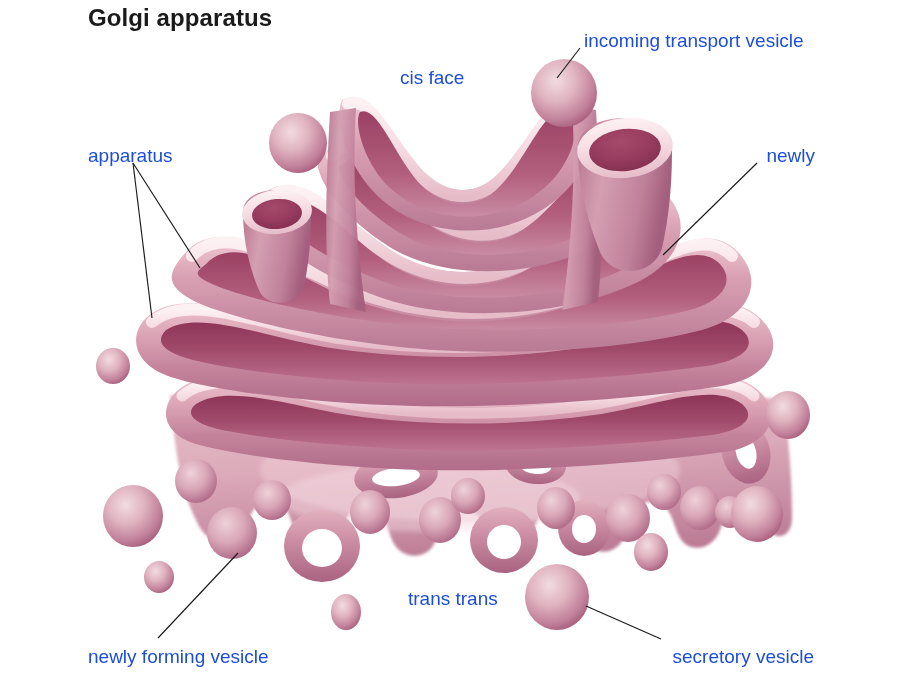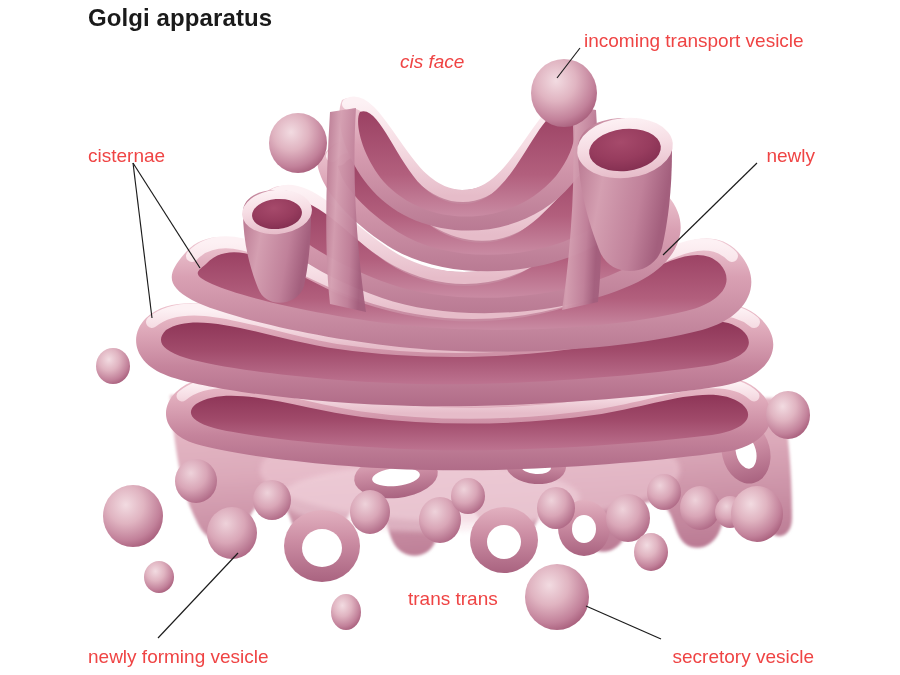--- a/index.html
+++ b/index.html
@@ -4,21 +4,21 @@
 <title>Golgi apparatus</title>
 <style>
   html,body{margin:0;padding:0;background:#ffffff;}
   body{
     width:900px;height:675px;overflow:hidden;
     font-family:"Liberation Sans","DejaVu Sans",sans-serif;
     color:#1a1a1a;position:relative;
   }
   #stage{position:absolute;left:0;top:0;width:900px;height:675px;}
   #art{position:absolute;left:0;top:0;width:900px;height:675px;}
-  .lbl{position:absolute;white-space:nowrap;font-size:19px;color:#ef4444;line-height:1;}
+  .lbl{position:absolute;white-space:nowrap;font-size:19px;color:#1d4ed8;line-height:1;}
   .lbl.r{transform:translateX(-100%);}
   #title{position:absolute;left:88px;top:4px;font-size:24px;font-weight:bold;color:#1a1a1a;letter-spacing:.1px;}
 </style>
 </head>
 <body>
 
 <div id="stage">
 
   <div id="title">Golgi apparatus</div>
 
@@ -282,25 +282,25 @@
     <g stroke="#1b1b1b" stroke-width="1.15" fill="none" shape-rendering="geometricPrecision">
       <line x1="580" y1="48" x2="557" y2="78"></line>
       <line x1="133" y1="163" x2="200" y2="268"></line>
       <line x1="133" y1="163" x2="152" y2="318"></line>
       <line x1="757" y1="163" x2="663" y2="255"></line>
       <line x1="158" y1="638" x2="238" y2="553"></line>
       <line x1="661" y1="639" x2="586" y2="606"></line>
     </g>
   </svg>
 
-  <div class="lbl" style="left:400px;top:52px;font-style:italic;">cis face</div>
+  <div class="lbl" style="left:400px;top:68px;">cis face</div>
 
   <div class="lbl" style="left:584px;top:31px;">incoming transport vesicle</div>
 
-  <div class="lbl" style="left:88px;top:146px;">cisternae</div>
+  <div class="lbl" style="left:88px;top:146px;">apparatus</div>
 
   <div class="lbl r" style="left:815px;top:146px;">newly</div>
 
   <div class="lbl" style="left:408px;top:589px;">trans trans</div>
 
   <div class="lbl" style="left:88px;top:647px;">newly forming vesicle</div>
 
   <div class="lbl r" style="left:814px;top:647px;">secretory vesicle</div>
 
 </div>

